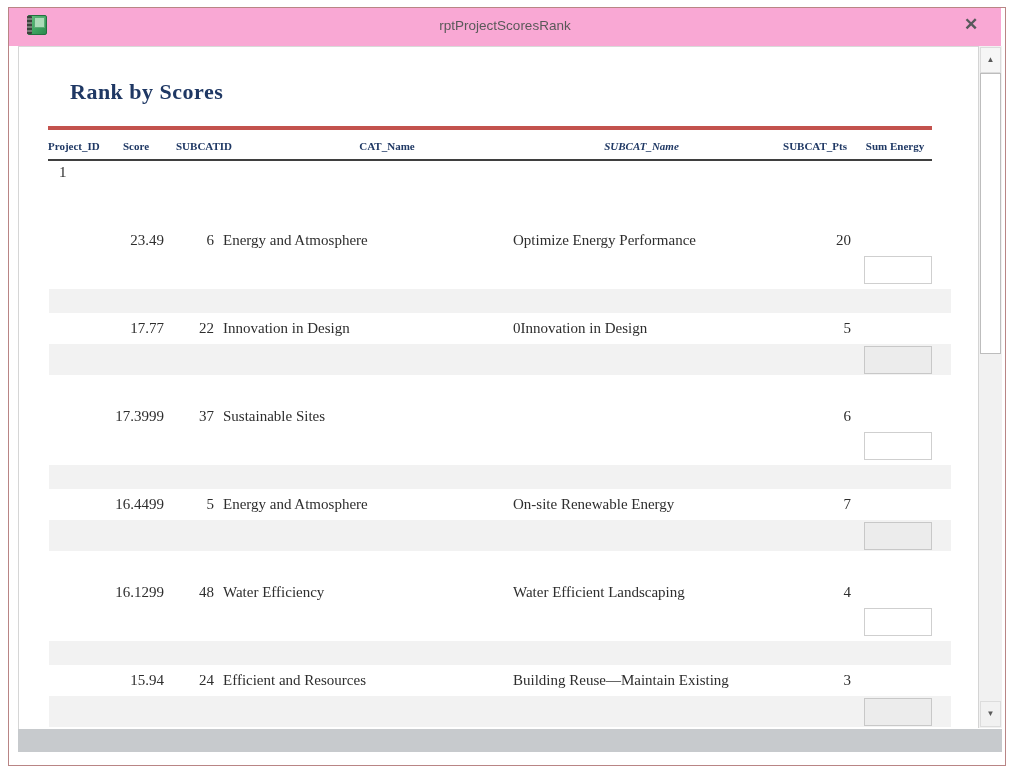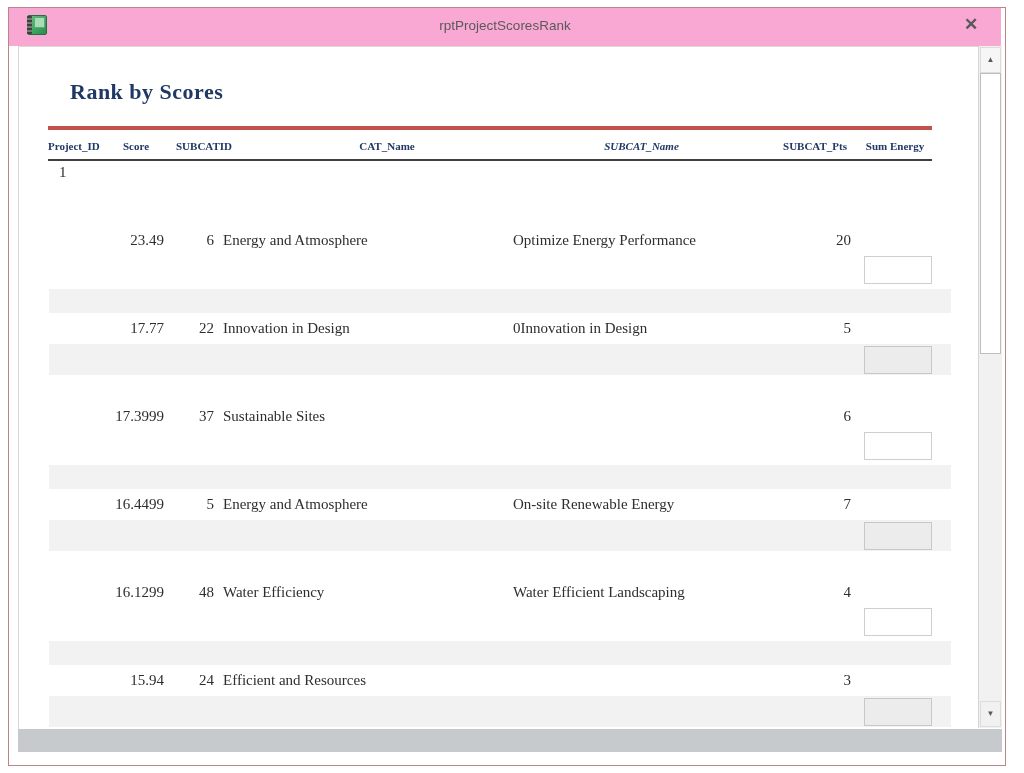--- a/index.html
+++ b/index.html
@@ -145,20 +145,21 @@
     <span class="cell catname">Water Efficiency</span>
     <span class="cell subcatname">Water Efficient Landscaping</span>
     <span class="cell pts">4</span>
     <span class="sum-box"></span>
   </div>
         <div class="record type-b">
     <span class="gray-band"></span>
     <span class="cell score">15.94</span>
     <span class="cell subcatid">24</span>
     <span class="cell catname">Efficient and Resources</span>
+    <span class="cell subcatname">Building Reuse—Maintain Existing</span>
     <span class="cell pts">3</span>
     <span class="sum-box"></span>
   </div>
       </div>
   </div>
 
   <div class="vscroll">
     <div class="vs-btn vs-up"><span>▲</span></div>
     <div class="vs-thumb"></div>
     <div class="vs-btn vs-down"><span>▼</span></div>

